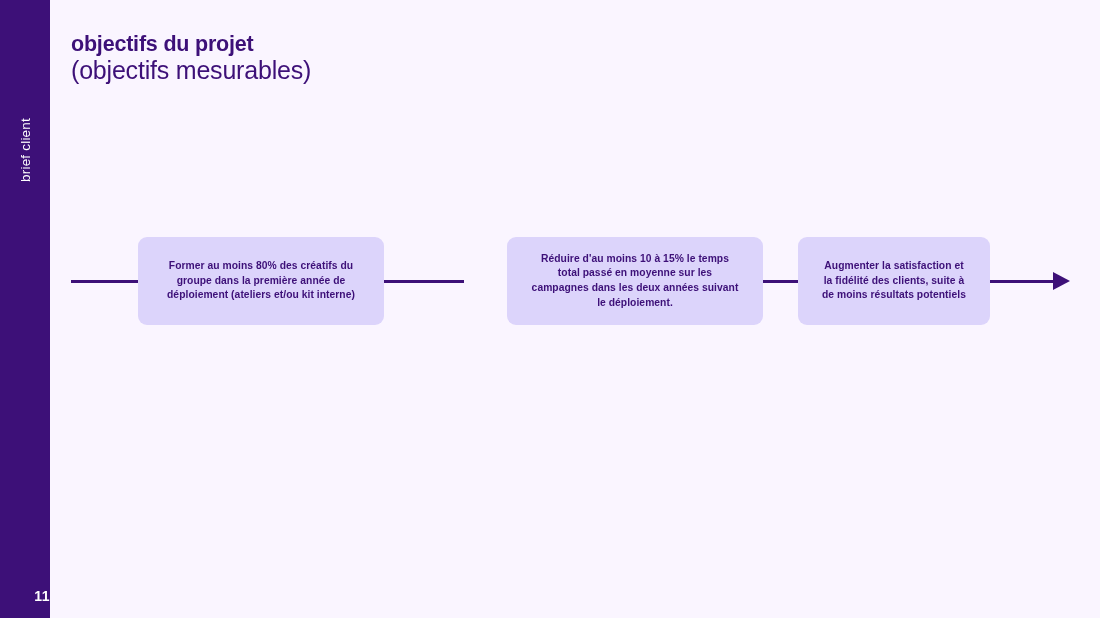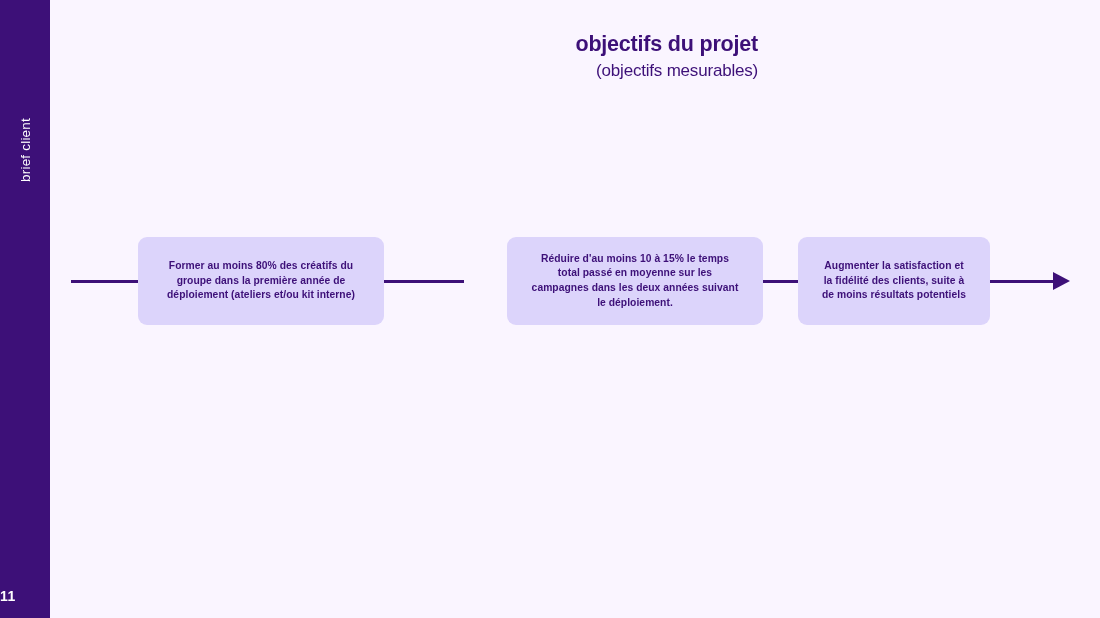--- a/index.html
+++ b/index.html
@@ -50,47 +50,46 @@
     font-size: 13.5px;
     letter-spacing: 0.2px;
     white-space: nowrap;
     font-weight: 400;
   }
   #page-number {
     position: absolute;
     left: 0;
     bottom: 14px;
     width: 50px;
-    text-align: left;
+    text-align: right;
     color: #ffffff;
     font-size: 14px;
     font-weight: 700;
     letter-spacing: 0.5px;
   }
 
   
   #heading {
     position: absolute;
-    left: 58px;
+    left: 71px;
     top: 31px;
     width: 700px;
-    text-align: right;
   }
   #heading-line1 {
     display: block;
     color: #3d1078;
     font-size: 21.5px;
     font-weight: 700;
     letter-spacing: -0.2px;
     line-height: 26px;
   }
   #heading-line2 {
     display: block;
     color: #3d1078;
-    font-size: 17px;
+    font-size: 25px;
     font-weight: 400;
     letter-spacing: -0.2px;
     line-height: 27px;
   }
 
   
   #timeline {
     position: absolute;
     left: 0;
     top: 0;

